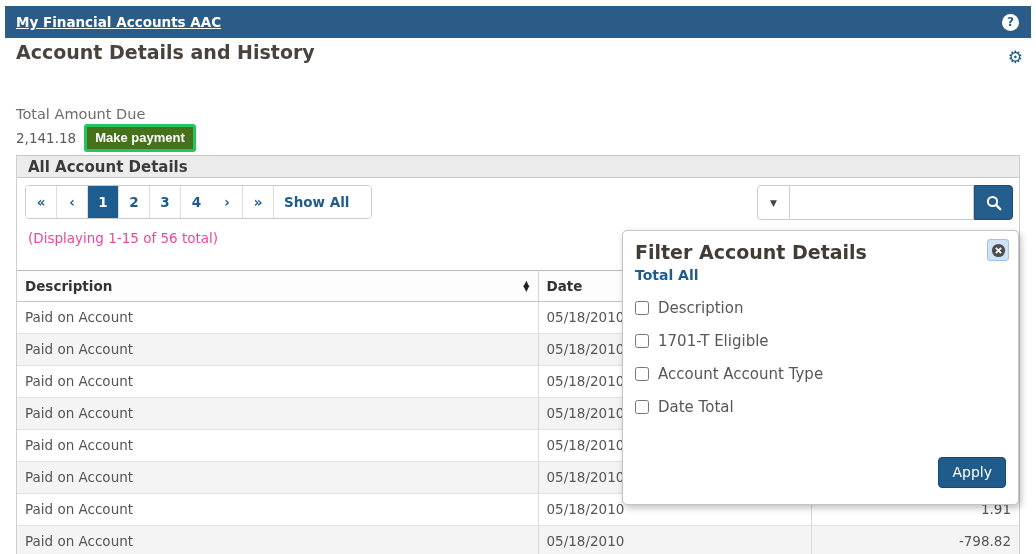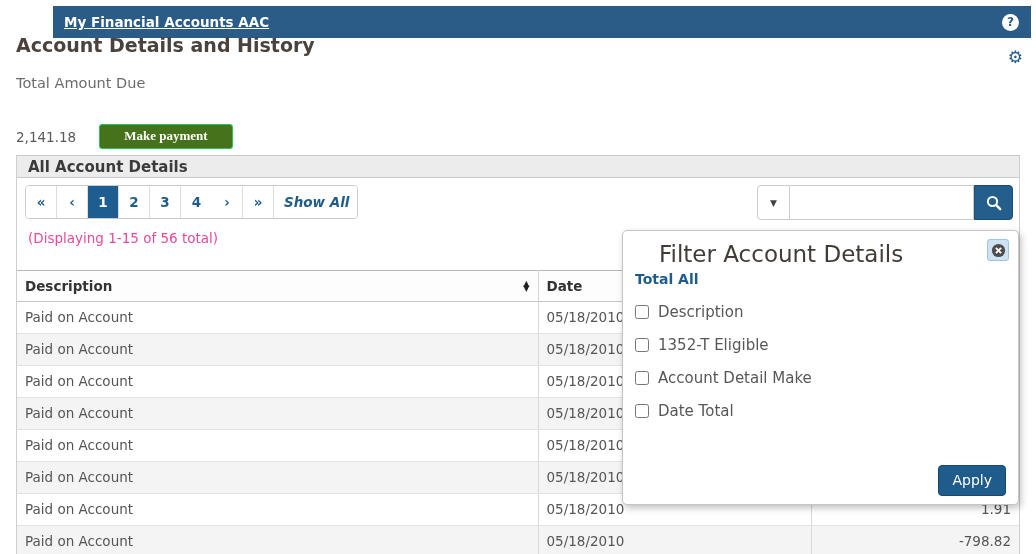--- a/index.html
+++ b/index.html
@@ -6,53 +6,53 @@
   html,body { width:1036px; height:554px; }
   body {
     font-family:"DejaVu Sans","Liberation Sans",sans-serif;
     background:#ffffff; color:#555; overflow:hidden; position:relative;
     font-size:13.5px;
   }
 
   
   .topbar {
     position:absolute; left:5px; right:5px; top:6px; height:32px;
-    background:#2b5c87; display:flex; align-items:center; padding:0 12px 0 11px;margin-left:48px;
+    background:#2b5c87; display:flex; align-items:center; padding:0 12px 0 11px;
   }
   .topbar a {
     color:#fff; font-size:13.5px; font-weight:600; text-decoration:underline; cursor:pointer;
   }
   .help-badge {
     margin-left:auto; width:17px; height:17px; border-radius:50%;
     background:#fff; color:#2b5c87; font-weight:bold; font-size:12px;
     display:flex; align-items:center; justify-content:center; cursor:pointer;
   }
 
   
   .page-title {
-    position:absolute; left:16px; top:34px;
+    position:absolute; left:16px; top:41px;
     font-size:19px; font-weight:bold; color:#4a433d;
   }
   .gear {
     position:absolute; right:13px; top:49px;
     color:#1f5c8b; font-size:17px; cursor:pointer; line-height:1;
   }
   .total-label {
-    position:absolute; left:16px; top:75px;
+    position:absolute; left:16px; top:106px;
     font-size:14.5px; color:#6d6d6d;
   }
   .amount-row {
     position:absolute; left:16px; top:124px;
-    display:flex; align-items:center; gap:23px;
+    display:flex; align-items:center; gap:8px;
   }
   .amount-value { font-size:13.5px; color:#5a5a5a; }
   .btn-green {
-    background:#47721c; border:1px solid #22c55e; color:#fff;
-    font-size:13px; font-weight:600; padding:3px 24px 4px; border-radius:3px; cursor:pointer;
-    font-family:Liberation Serif, serif;
+    background:#47721c; border:3px solid #22c55e; color:#fff;
+    font-size:13px; font-weight:600; padding:3px 8px 4px; border-radius:3px; cursor:pointer;
+    font-family:Liberation Sans, sans-serif;
   }
 
   
   .panel {
     position:absolute; left:16px; top:155px; width:1004px; height:420px;
     border-left:1px solid #cfcfcf; border-right:1px solid #cfcfcf;
   }
   .panel-header {
     height:23px; background:#ececec;
     border-top:1px solid #c9c9c9; border-bottom:1px solid #c9c9c9;
@@ -71,21 +71,21 @@
     overflow:hidden; background:#fff;
   }
   .pager .pg {
     min-width:31px; padding:8px 0; text-align:center;
     font-weight:bold; font-size:13.5px; color:#1f5c8b;
     border-right:1px solid #ddd; background:#fff; cursor:pointer;
     border-top:none; border-bottom:none; border-left:none; font-family:inherit;
   }
   .pager .pg:last-child { border-right:none; }
   .pager .pg.active { background:#1d5d90; color:#fff; }
-  .pager .pg.showall { min-width:72px; padding-left:10px; padding-right:8px;font-style:italic; }
+  .pager .pg.showall { min-width:72px; padding-left:10px; padding-right:22px; }
 
   .searchbar { display:flex; align-items:stretch; }
   .dd-toggle {
     width:33px; height:35px; background:#fff; border:1px solid #ccc;
     border-radius:4px 0 0 4px; cursor:pointer; color:#444;
     display:flex; align-items:center; justify-content:center; font-size:9px;
   }
   .search-input {
     width:184px; height:35px; border:1px solid #ccc; border-left:none;
     padding:0 8px; font-size:13px; color:#333; outline:none; font-family:inherit;
@@ -122,32 +122,32 @@
   td.amt { text-align:right; color:#2e6e52; }
   .th-desc { display:flex; align-items:center; justify-content:space-between; }
   .sort-icon { display:inline-flex; flex-direction:column; line-height:5px; font-size:8px; color:#222; cursor:pointer; }
 
   
   .popup {
     position:absolute; left:622px; top:230px; width:397px; height:275px;
     background:#fff; border:1px solid #c5c5c5; border-radius:5px;
     box-shadow:2px 3px 7px rgba(0,0,0,0.25); z-index:20; padding:10px 12px;
   }
-  .popup-title { font-size:23px; font-weight:normal; color:#423c37;margin-left:24px; }
+  .popup-title { font-size:19px; font-weight:bold; color:#423c37; }
   .popup-close {
     position:absolute; right:9px; top:8px; width:22px; height:22px;
     background:#cfe2f3; border:1px solid #9fc3e8; border-radius:3px;
     display:flex; align-items:center; justify-content:center; cursor:pointer;
   }
   .clear-all { margin-top:4px; font-size:14px; font-weight:bold; color:#1f5c8b; cursor:pointer; display:inline-block; }
   .filter-options { margin-top:16px; }
   .filter-option { display:flex; align-items:center; gap:9px; margin-bottom:15px; color:#575757; font-size:15px; }
   .filter-option input { width:14px; height:14px; cursor:pointer; }
   .btn-apply {
-    position:absolute; right:12px; bottom:8px;
+    position:absolute; right:12px; bottom:16px;
     background:#1f5c8b; border:1px solid #17496f; color:#fff;
     font-size:14px; padding:6px 13px 7px; border-radius:4px; cursor:pointer; font-family:inherit;
   }
 </style>
 </head>
 <body>
 
 <div class="topbar">
   <a>My Financial Accounts AAC</a>
   <div class="help-badge">?</div>
@@ -268,25 +268,25 @@
     </svg>
   </div>
   <div class="clear-all">Total All</div>
   <div class="filter-options" id="filter-options">
       <label class="filter-option">
         <input type="checkbox" style="">
         <span>Description</span>
       </label>
       <label class="filter-option">
         <input type="checkbox" style="">
-        <span>1352-T Eligible</span>
-      </label>
-      <label class="filter-option">
-        <input type="checkbox" style="">
-        <span>Account Detail Make</span>
+        <span>1701-T Eligible</span>
+      </label>
+      <label class="filter-option">
+        <input type="checkbox" style="">
+        <span>Account Account Type</span>
       </label>
       <label class="filter-option">
         <input type="checkbox" style="">
         <span>Date Total</span>
       </label>
     </div>
   <button class="btn-apply">Apply</button>
 </div>
 
 </body></html>

